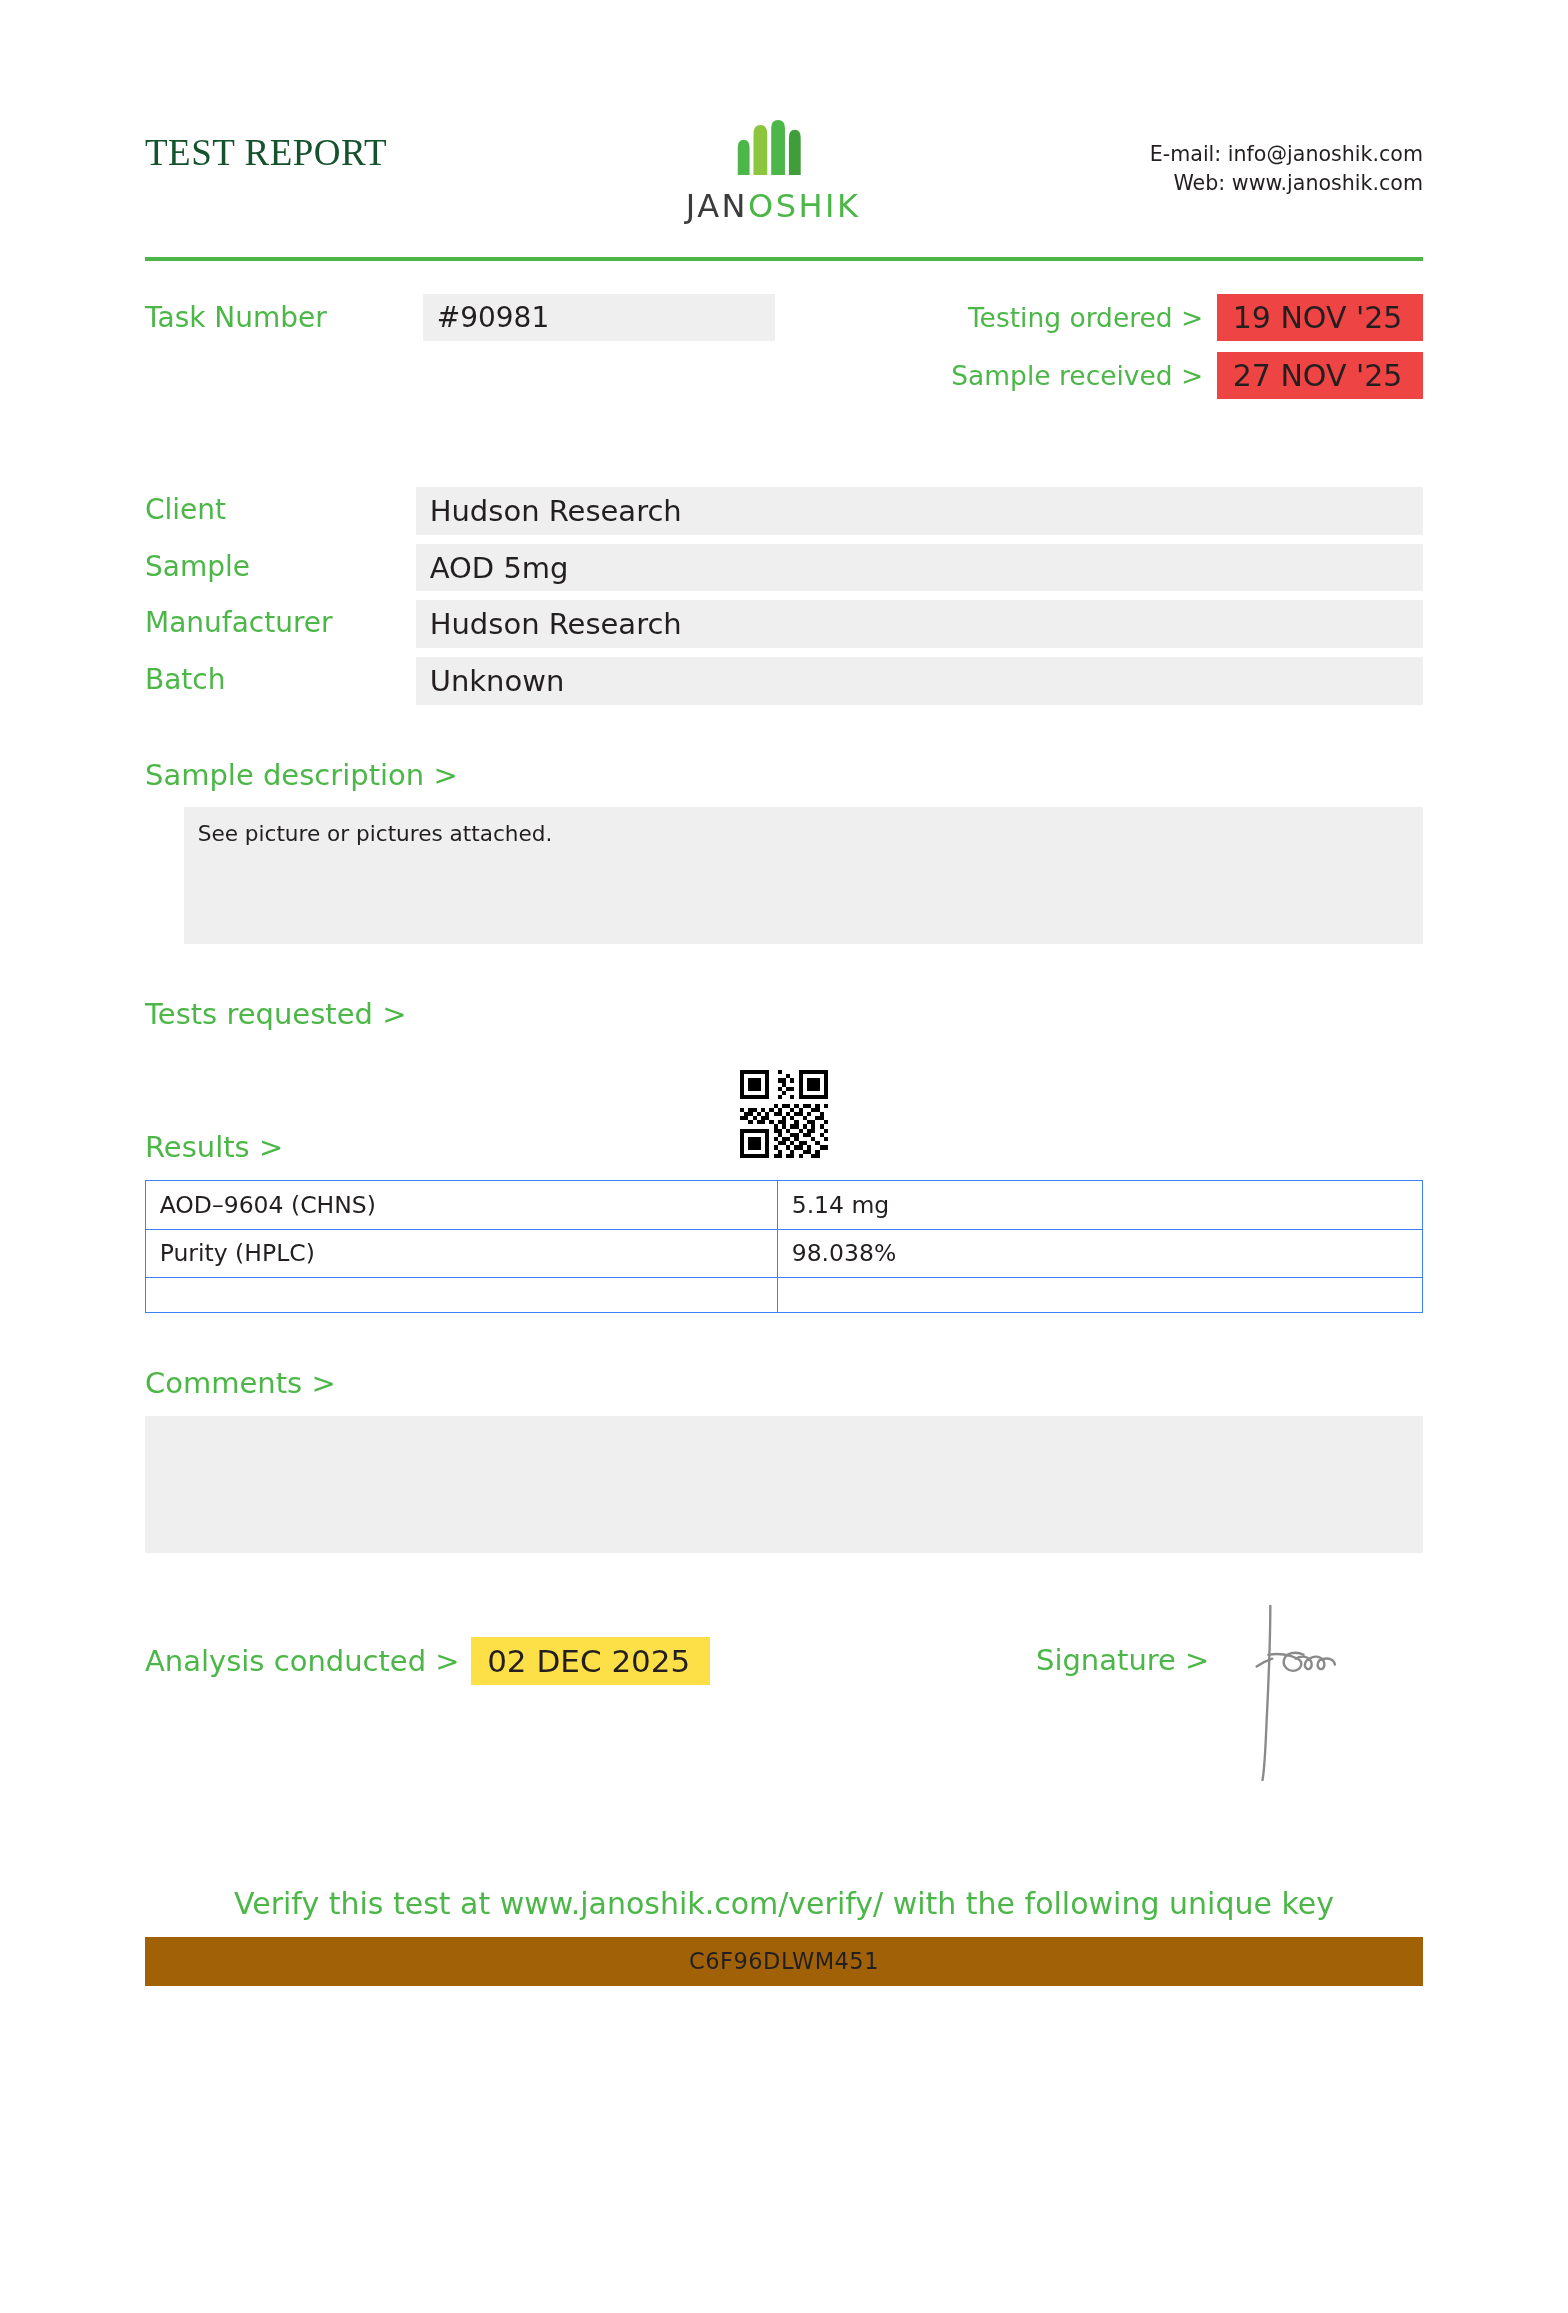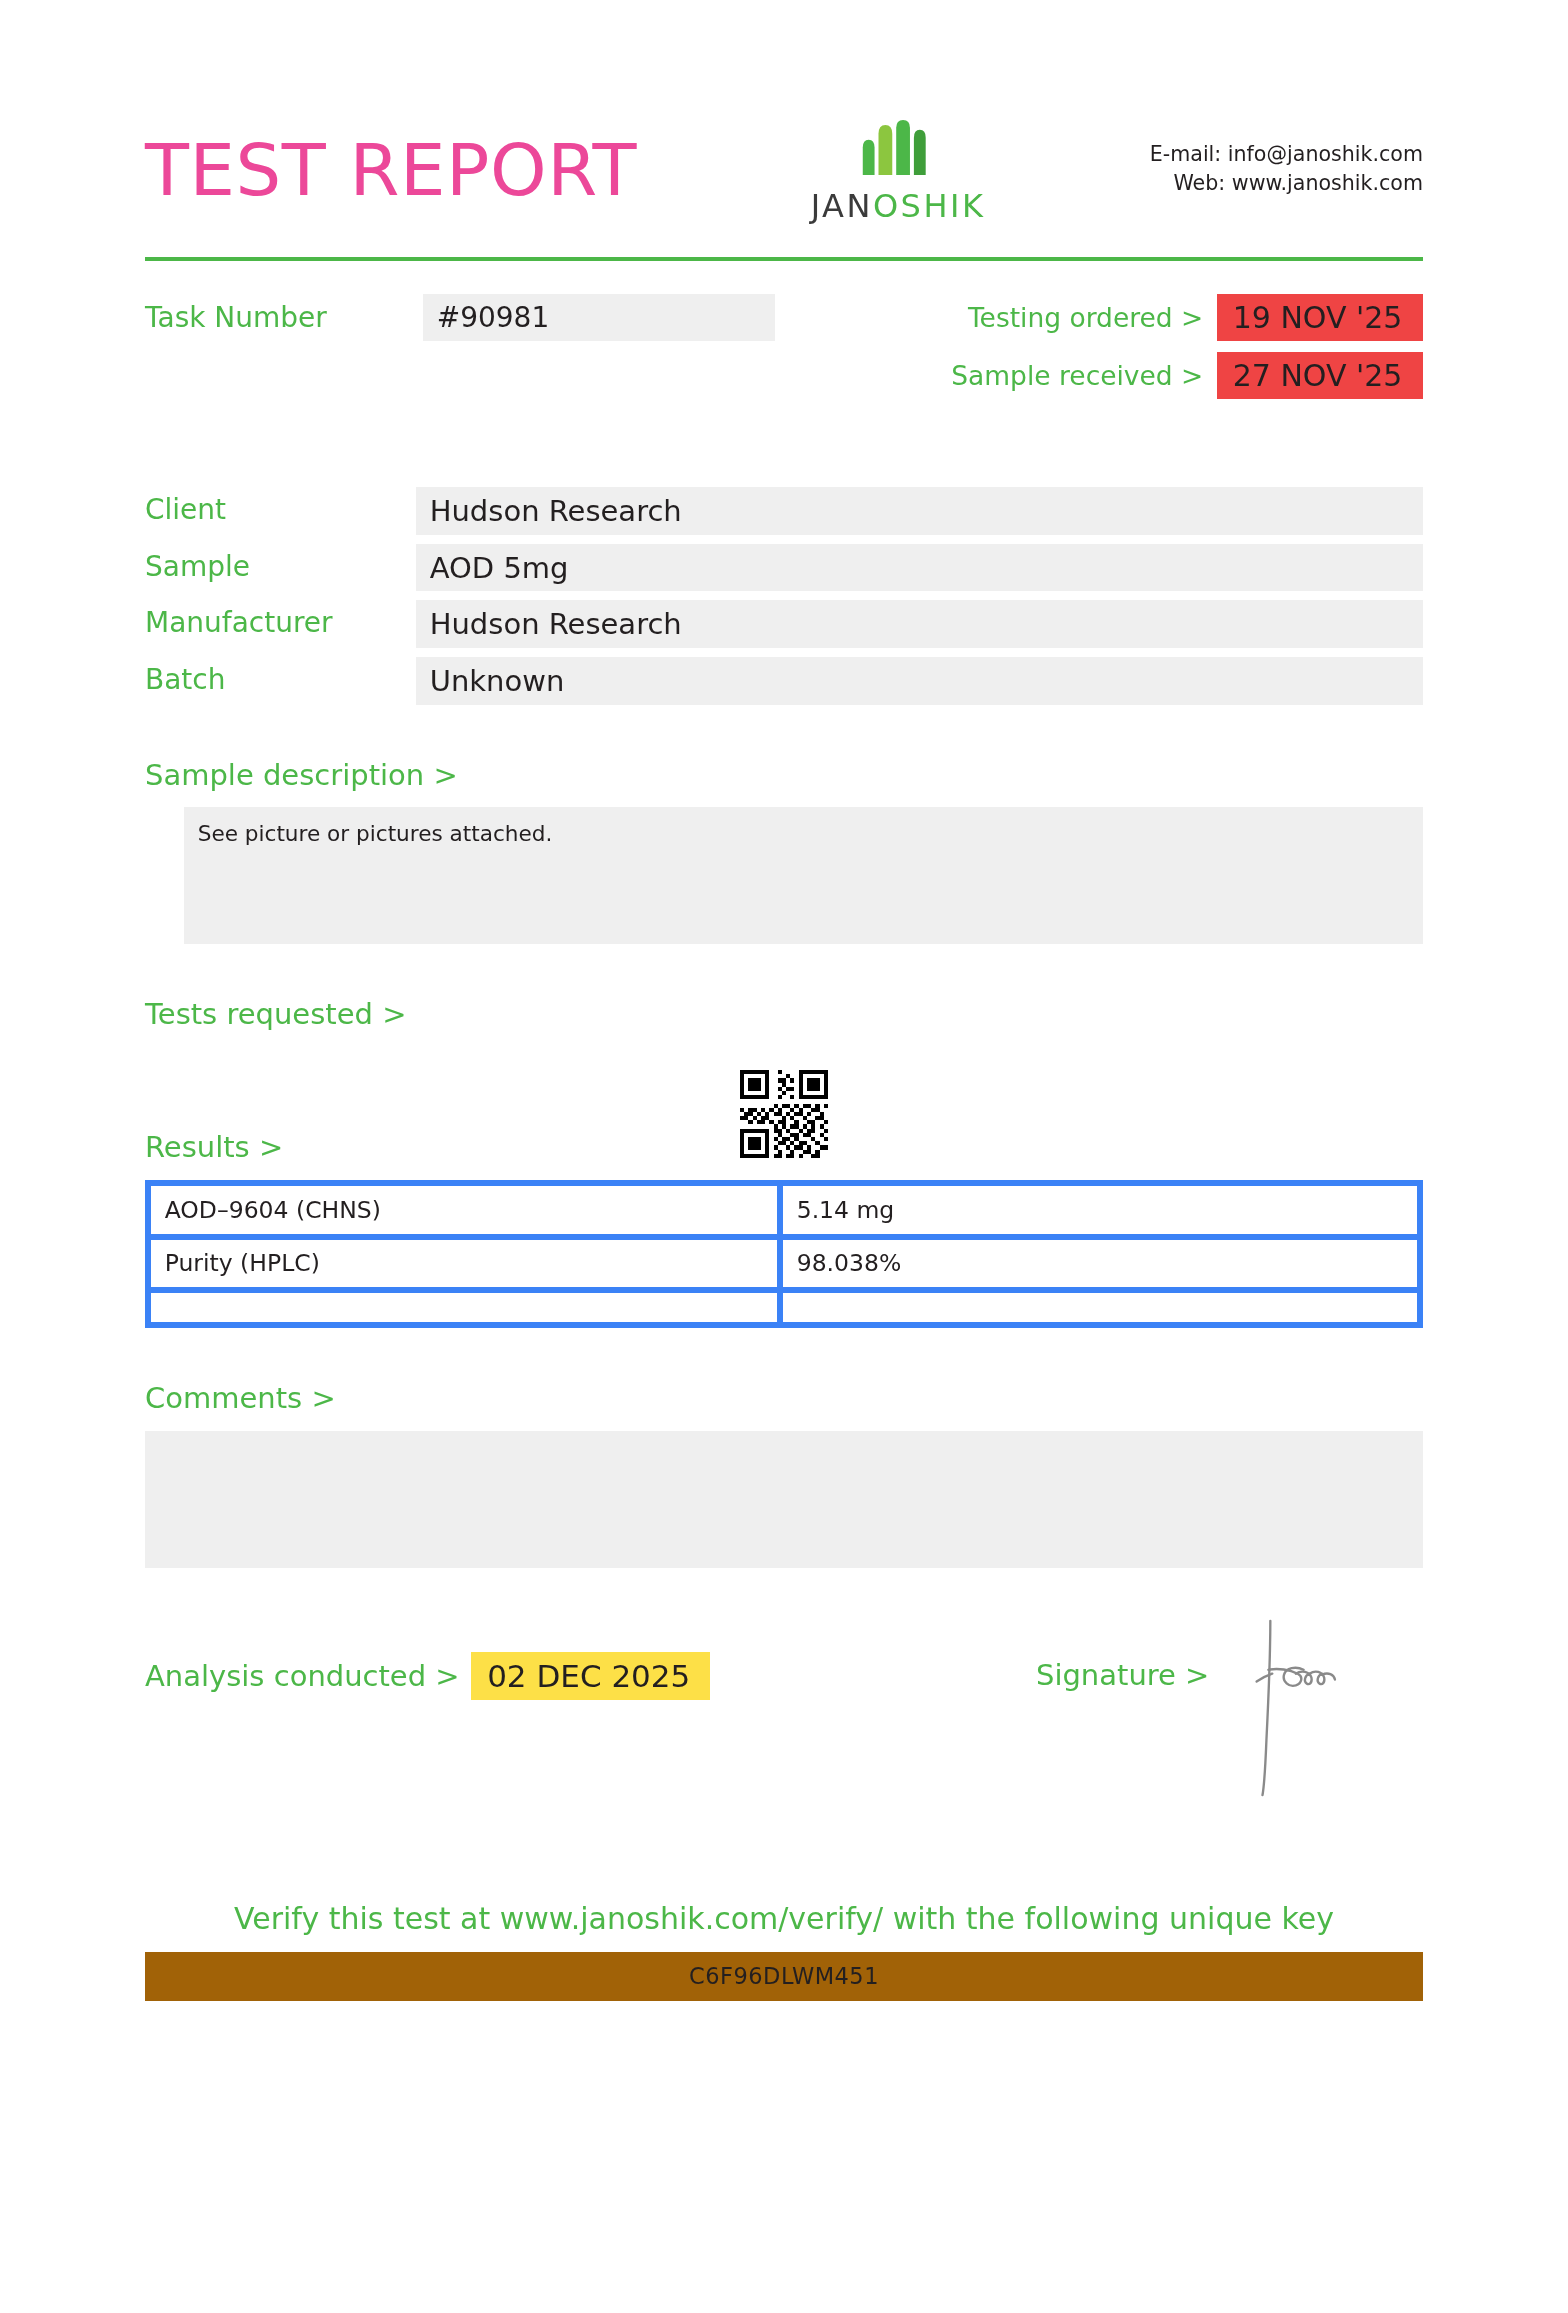--- a/index.html
+++ b/index.html
@@ -24,27 +24,28 @@
   }
 
   
   .header {
     display: flex;
     align-items: flex-start;
     justify-content: space-between;
     padding-top: 116px;
   }
   .report-title {
-    font-size: 72px;
-    color: #ec4899;
+    font-size: 37px;
+    color: #14532d;
     letter-spacing: 0.5px;
     line-height: 1;
     font-weight: normal;
     white-space: nowrap;
     margin-top: 17.6px;
+    font-family: Liberation Serif, serif;
   }
   .logo-block {
     text-align: center;
     margin-top: 2px;
     margin-left: 29px;
     margin-right: 19.6px;
   }
   .logo-mark {
     height: 59px;
     display: block;
@@ -189,21 +190,21 @@
     transform: translateX(-50%);
     bottom: 9.8px;
     width: 104px;
     height: 88px;
   }
   table.results {
     width: 100%;
     border-collapse: collapse;
   }
   table.results td {
-    border: 6px solid #3b82f6;
+    border: 1px solid #3b82f6;
     font-size: 23.5px;
     padding: 9.8px 13.7px;
     height: 35px;
     box-sizing: border-box;
   }
   td.col-name { width: 632px; }
 
   
   .footer-row {
     display: flex;

